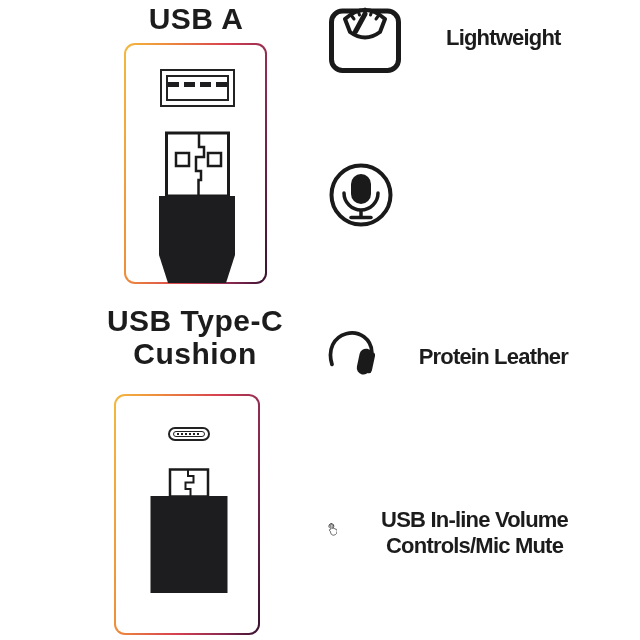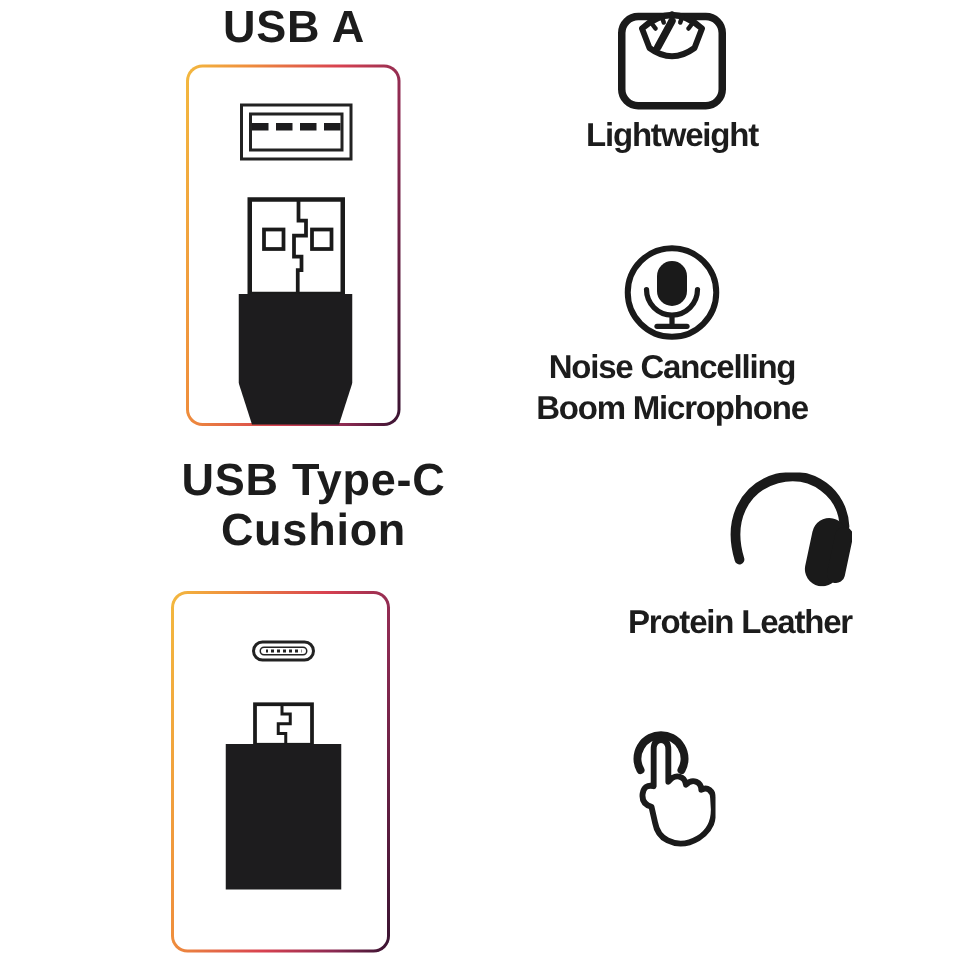--- a/index.html
+++ b/index.html
@@ -37,21 +37,21 @@
   }
   .usbc-inner{
     box-sizing:border-box;border:1px solid #222;border-radius:999px;
     width:32px;height:6px;display:flex;align-items:center;justify-content:center;
   }
   .usbc-pins{
     width:24px;height:2px;
     background:repeating-linear-gradient(90deg,#222 0 2px,transparent 2px 4px);
   }
   .feature{
-    position:absolute;left:328px;width:240px;display:flex;flex-direction:column;align-items:center;
+    position:absolute;left:328px;width:240px;display:flex;align-items:center;gap:44px;
   }
   .feature-text{
     font-weight:700;font-size:22px;line-height:26.5px;letter-spacing:-0.8px;
     text-align:center;white-space:nowrap;color:#1c1c1c;
   }
 </style>
 </head>
 <body>
 
 <div class="canvas">
@@ -72,21 +72,21 @@
 
     <svg class="abs" style="left:35px;top:87px;" width="76" height="154" viewBox="0 0 76 154">
       <rect x="7.5" y="3" width="62" height="63" fill="#ffffff" stroke="#1a1a1a" stroke-width="3"></rect>
       <path d="M40,3 v14 h5 v10 h-8 v14 h5 v9 h-2.5 v16" fill="none" stroke="#1a1a1a" stroke-width="2.5"></path>
       <rect x="17" y="23" width="13" height="13" fill="#ffffff" stroke="#1a1a1a" stroke-width="2.5"></rect>
       <rect x="49" y="23" width="13" height="13" fill="#ffffff" stroke="#1a1a1a" stroke-width="2.5"></rect>
       <polygon points="0,66 76,66 76,125 67,153 9,153 0,125" fill="#1d1c1e"></polygon>
     </svg>
   </div>
 
-  <div class="abs title" style="left:109px;top:304px;width:200px;">
+  <div class="abs title" style="left:95px;top:304px;width:200px;">
     <div>USB Type-C</div>
     <div>Cushion</div>
   </div>
 
   <div class="gradient-box" style="left:114px;top:394px;width:146px;height:241px;">
     <div class="inner"></div>
 
     <div class="usbc-outer" style="left:54px;top:33px;width:42px;height:14px;">
       <div class="usbc-inner">
         <div class="usbc-pins"></div>
@@ -119,27 +119,23 @@
   </div>
 
   <div class="feature" style="top:160px;">
     <svg width="66" height="66" viewBox="0 0 66 66" style="margin-top:2px;">
       <circle cx="33" cy="33" r="29.5" fill="#ffffff" stroke="#1a1a1a" stroke-width="4"></circle>
       <rect x="23" y="12" width="20" height="30" rx="10" fill="#1a1a1a"></rect>
       <path d="M16,31 a17,17 0 0 0 34,0" fill="none" stroke="#1a1a1a" stroke-width="3.5" stroke-linecap="round"></path>
       <line x1="33" y1="48" x2="33" y2="55" stroke="#1a1a1a" stroke-width="3.5"></line>
       <line x1="23" y1="55.5" x2="43" y2="55.5" stroke="#1a1a1a" stroke-width="3.5" stroke-linecap="round"></line>
     </svg>
-    <div class="feature-text" style="margin-top:4px;">
-      <div>Noise Cancelling</div>
-      <div>Boom Microphone</div>
-    </div>
   </div>
 
-  <div class="feature" style="top:313px;align-items:flex-end;">
+  <div class="feature" style="top:313px;">
     <svg width="82" height="76" viewBox="0 0 82 76" style="margin-top:2px;">
       <path d="M7,58 C-1,32 10,10 32,4 C56,-2 76,14 77,36" fill="none" stroke="#1a1a1a" stroke-width="6.5" stroke-linecap="round"></path>
       <g fill="#1a1a1a">
         <rect x="53" y="30" width="23" height="46" rx="11.5" transform="rotate(12 64 53)"></rect>
         <rect x="68" y="36" width="12" height="38" rx="6" transform="rotate(12 74 55)"></rect>
       </g>
     </svg>
     <div class="feature-text" style="margin-top:11px;">
       <div>Protein Leather</div>
     </div>
@@ -156,15 +152,19 @@
                q3,-2 5.5,0 q2.5,2 2.5,5.5
                l0.5,8
                q0,13 -10.5,19.5
                q-11,6.5 -21,1.5
                q-7,-3.5 -8.5,-12
                l-2.5,-11
                q-7,-2 -6,-9
                q1,-6.5 7.5,-5
                Z" fill="#ffffff" stroke="#1a1a1a" stroke-width="4" stroke-linejoin="round" stroke-linecap="round"></path>
     </svg>
+    <div class="feature-text" style="margin-top:8px;">
+      <div>USB In-line Volume</div>
+      <div>Controls/Mic Mute</div>
+    </div>
   </div>
 
 </div>
 
 </body></html>

